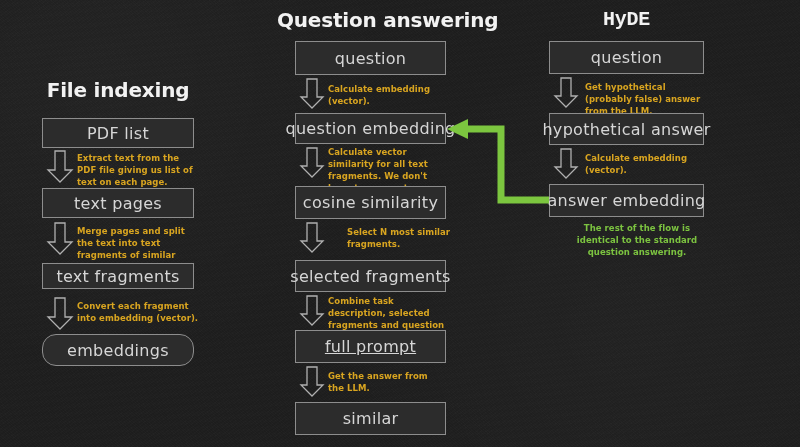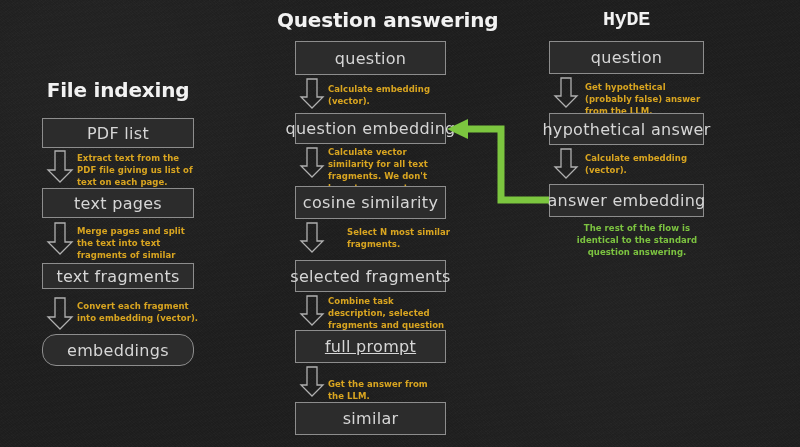--- a/index.html
+++ b/index.html
@@ -156,21 +156,21 @@
   <div class="note note-yellow" style="left:328px; top:295px; width:120px;">Combine task description, selected fragments and question into a single prompt.</div>
 
   <div class="node" style="left:295px; top:330px; width:151px; height:33px;text-decoration:underline;">full prompt</div>
 
   <div class="down-arrow" style="left:299px; top:366px;">
     <svg width="26" height="32" viewBox="0 0 26 32">
       <path d="M8 1 L18 1 L18 19 L24 19 L13 30 L2 19 L8 19 Z" fill="none" stroke="#b0b0b0" stroke-width="1.3" stroke-linejoin="miter"></path>
     </svg>
   </div>
 
-  <div class="note note-yellow" style="left:328px; top:370px; width:118px;margin-top:8px;">Get the answer from the LLM.</div>
+  <div class="note note-yellow" style="left:328px; top:370px; width:118px;">Get the answer from the LLM.</div>
 
   <div class="node" style="left:295px; top:402px; width:151px; height:33px;">similar</div>
 
   <div class="node" style="left:549px; top:41px; width:155px; height:33px;">question</div>
 
   <div class="down-arrow" style="left:553px; top:77px;">
     <svg width="26" height="32" viewBox="0 0 26 32">
       <path d="M8 1 L18 1 L18 19 L24 19 L13 30 L2 19 L8 19 Z" fill="none" stroke="#b0b0b0" stroke-width="1.3" stroke-linejoin="miter"></path>
     </svg>
   </div>

